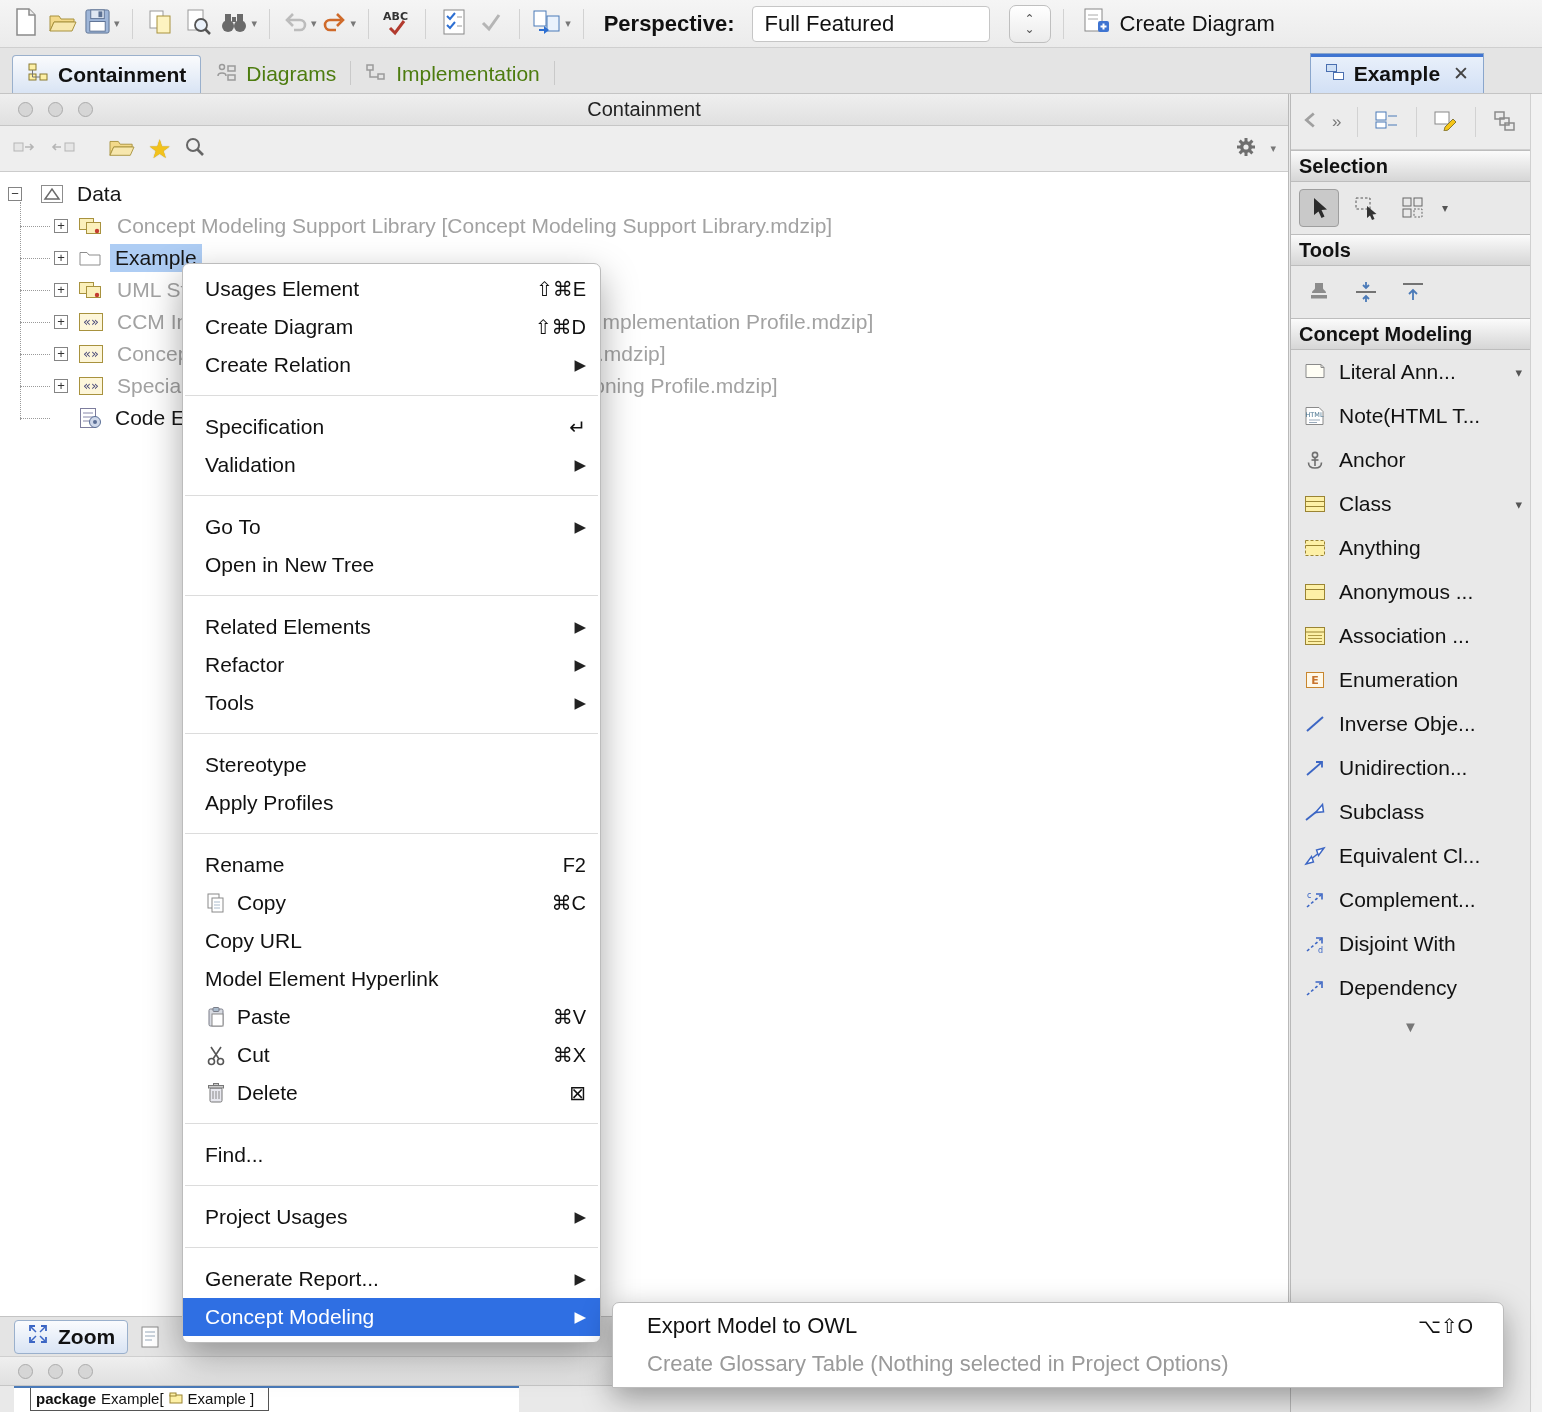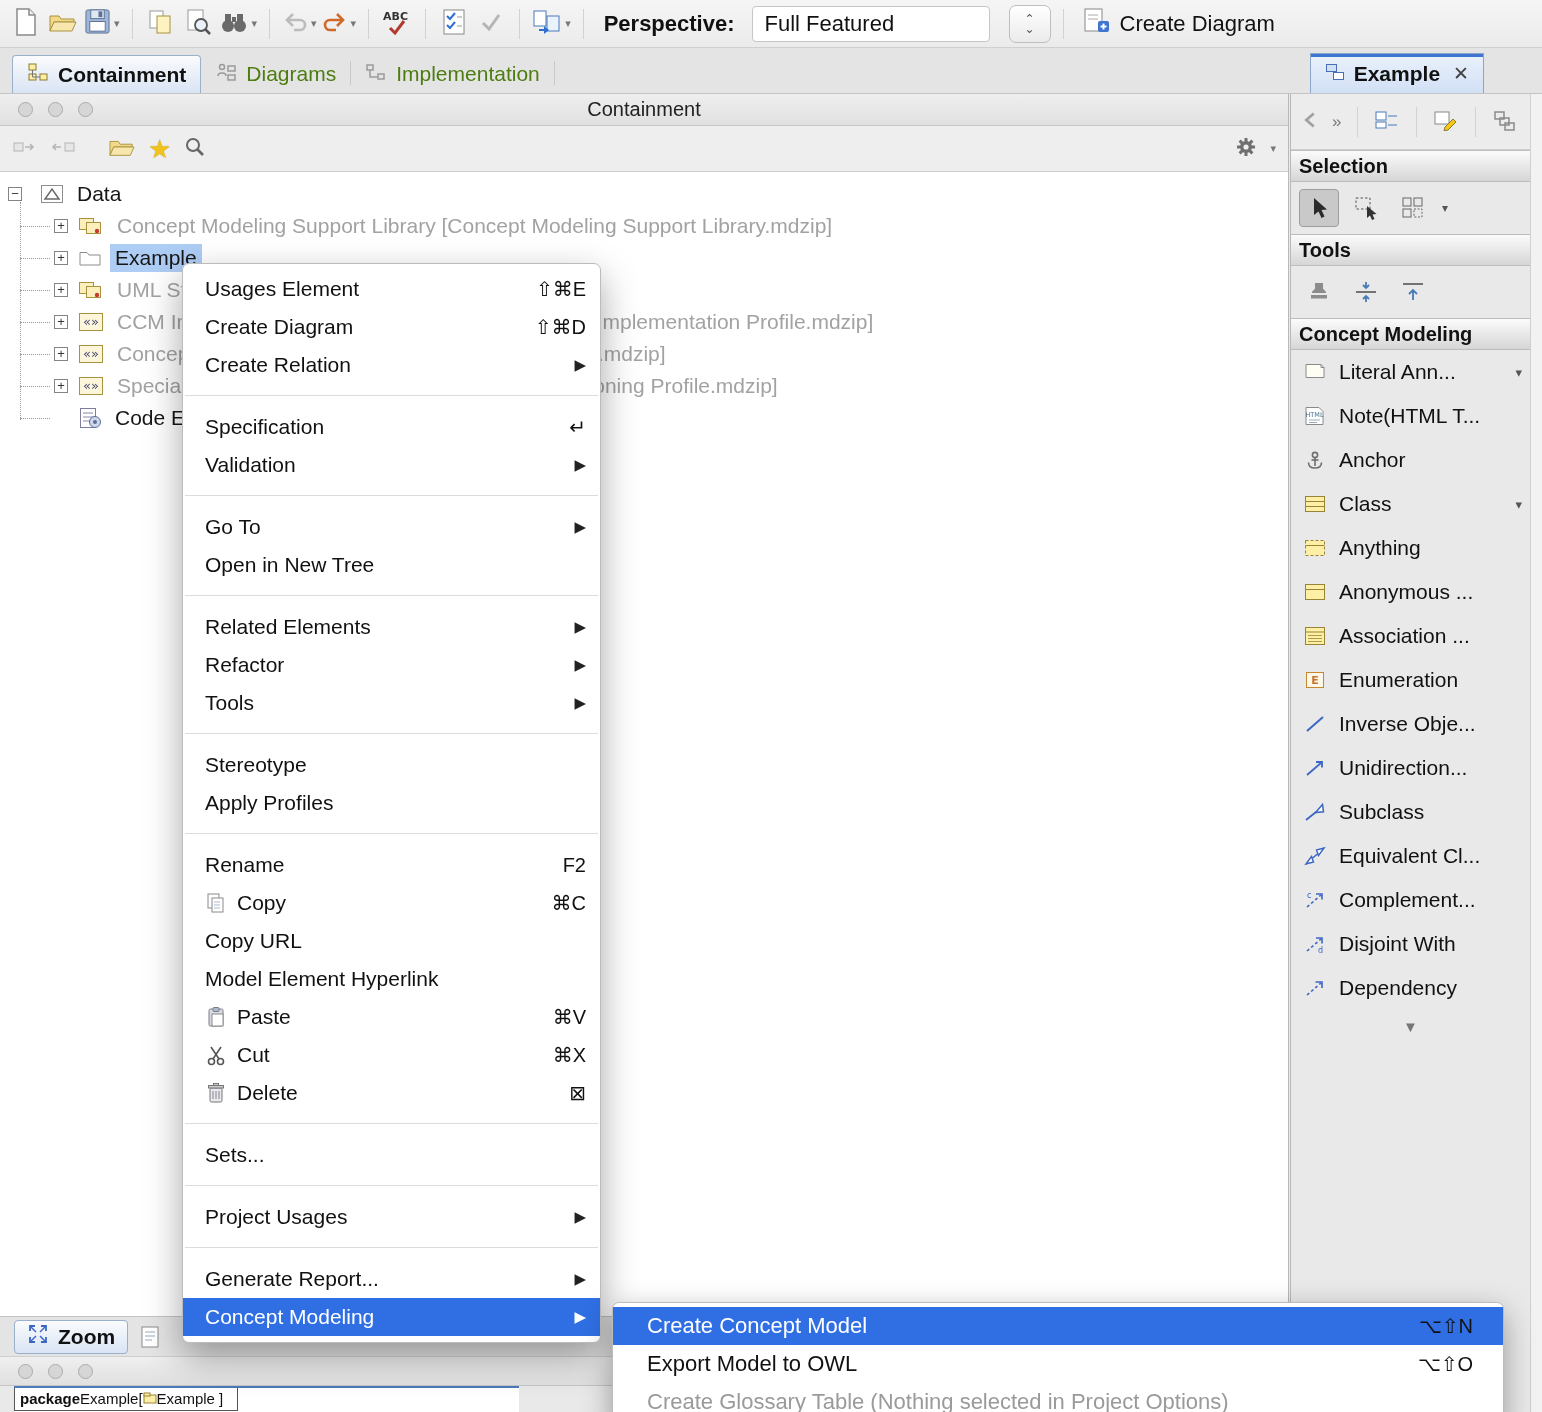--- a/index.html
+++ b/index.html
@@ -48,21 +48,21 @@
 .trow.sel .tlabel{background:#aecdf4;}
 
 
 .zoomarea{position:absolute;left:0;top:1316px;width:1289px;height:96px;background:#e9e9e9;}
 .ztabs{height:40px;display:flex;align-items:center;padding:0 14px;gap:12px;background:#e4e4e4;border-top:1px solid #c4c4c4;}
 .ztab{display:flex;align-items:center;gap:9px;padding:0 12px;background:linear-gradient(#fafbfd,#d9e4f4);border:1px solid #9ab0cc;border-radius:4px;font-size:21px;font-weight:bold;color:#111;height:34px;}
 .zdoc{display:flex;align-items:center;}
 .zhead{height:30px;background:linear-gradient(#efefef,#e0e0e0);border-top:1px solid #cfcfcf;border-bottom:1px solid #c6c6c6;position:relative;display:flex;align-items:center;justify-content:center;font-size:19px;color:#555;}
 .zhead .lights{top:7px;}
 .zpreview{position:relative;height:26px;background:#fff;border-top:2px solid #4a7ab8;margin-left:14px;width:505px;}
-.pkgbox{display:inline-flex;align-items:center;border:1px solid #555;border-top:none;padding:2px 14px 3px 5px;font-size:15px;background:#fff;color:#111;white-space:nowrap;}
+.pkgbox{display:inline-flex;align-items:center;gap:5px;border:1px solid #555;border-top:none;padding:2px 14px 3px 5px;font-size:15px;background:#fff;color:#111;white-space:nowrap;margin-left:16px;}
 .pkw{font-weight:bold;}
 
 
 .palette{position:absolute;left:1290px;top:94px;width:240px;height:1318px;background:#e9e9e9;border-left:1px solid #b9b9b9;}
 .pal-tool{height:56px;display:flex;align-items:center;gap:9px;padding:0 8px;border-bottom:1px solid #cfcfcf;background:#ececec;overflow:hidden;}
 .chev{font-size:17px;color:#777;}
 .pal-head{height:32px;background:linear-gradient(#fbfbfb,#d6d6d6);border-top:1px solid #bdbdbd;border-bottom:1px solid #bdbdbd;display:flex;align-items:center;padding:1px 8px;font-size:20px;font-weight:bold;color:#111;}
 .pal-btns{height:52px;display:flex;align-items:center;gap:7px;padding:0 8px;}
 .pbtn{width:40px;height:38px;display:flex;align-items:center;justify-content:center;border-radius:4px;}
 .pbtn.pressed{background:#c9c9c9;border:1px solid #9e9e9e;}
@@ -783,43 +783,39 @@
             <line x1="14" y1="9" x2="14" y2="17" stroke="#888"></line>
             <rect x="3.5" y="3.5" width="15" height="2.5" fill="#ccc" stroke="#777"></rect>
             <rect x="8.5" y="1.5" width="5" height="2" fill="#ccc" stroke="#777"></rect>
           </svg>
         </span>
         <span class="ml">Delete</span>
         <span class="mr">⊠</span>
       </div>
       <div class="msep"></div>
       <div class="mi">
-        <span class="ml">Sets...</span>
+        <span class="ml">Find...</span>
       </div>
       <div class="msep"></div>
       <div class="mi">
         <span class="ml">Project Usages</span>
         <span class="marrow">▶</span>
       </div>
       <div class="msep"></div>
       <div class="mi">
         <span class="ml">Generate Report...</span>
         <span class="marrow">▶</span>
       </div>
       <div class="mi hl">
         <span class="ml">Concept Modeling</span>
         <span class="marrow">▶</span>
       </div>
     </div>
 
   <div class="smenu">
-      <div class="smi hl">
-        <span class="ml">Create Concept Model</span>
-        <span class="mr">⌥⇧N</span>
-      </div>
       <div class="smi">
         <span class="ml">Export Model to OWL</span>
         <span class="mr">⌥⇧O</span>
       </div>
       <div class="smi disabled">
         <span class="ml">Create Glossary Table (Nothing selected in Project Options)</span>
       </div>
     </div>
 
 </div>

